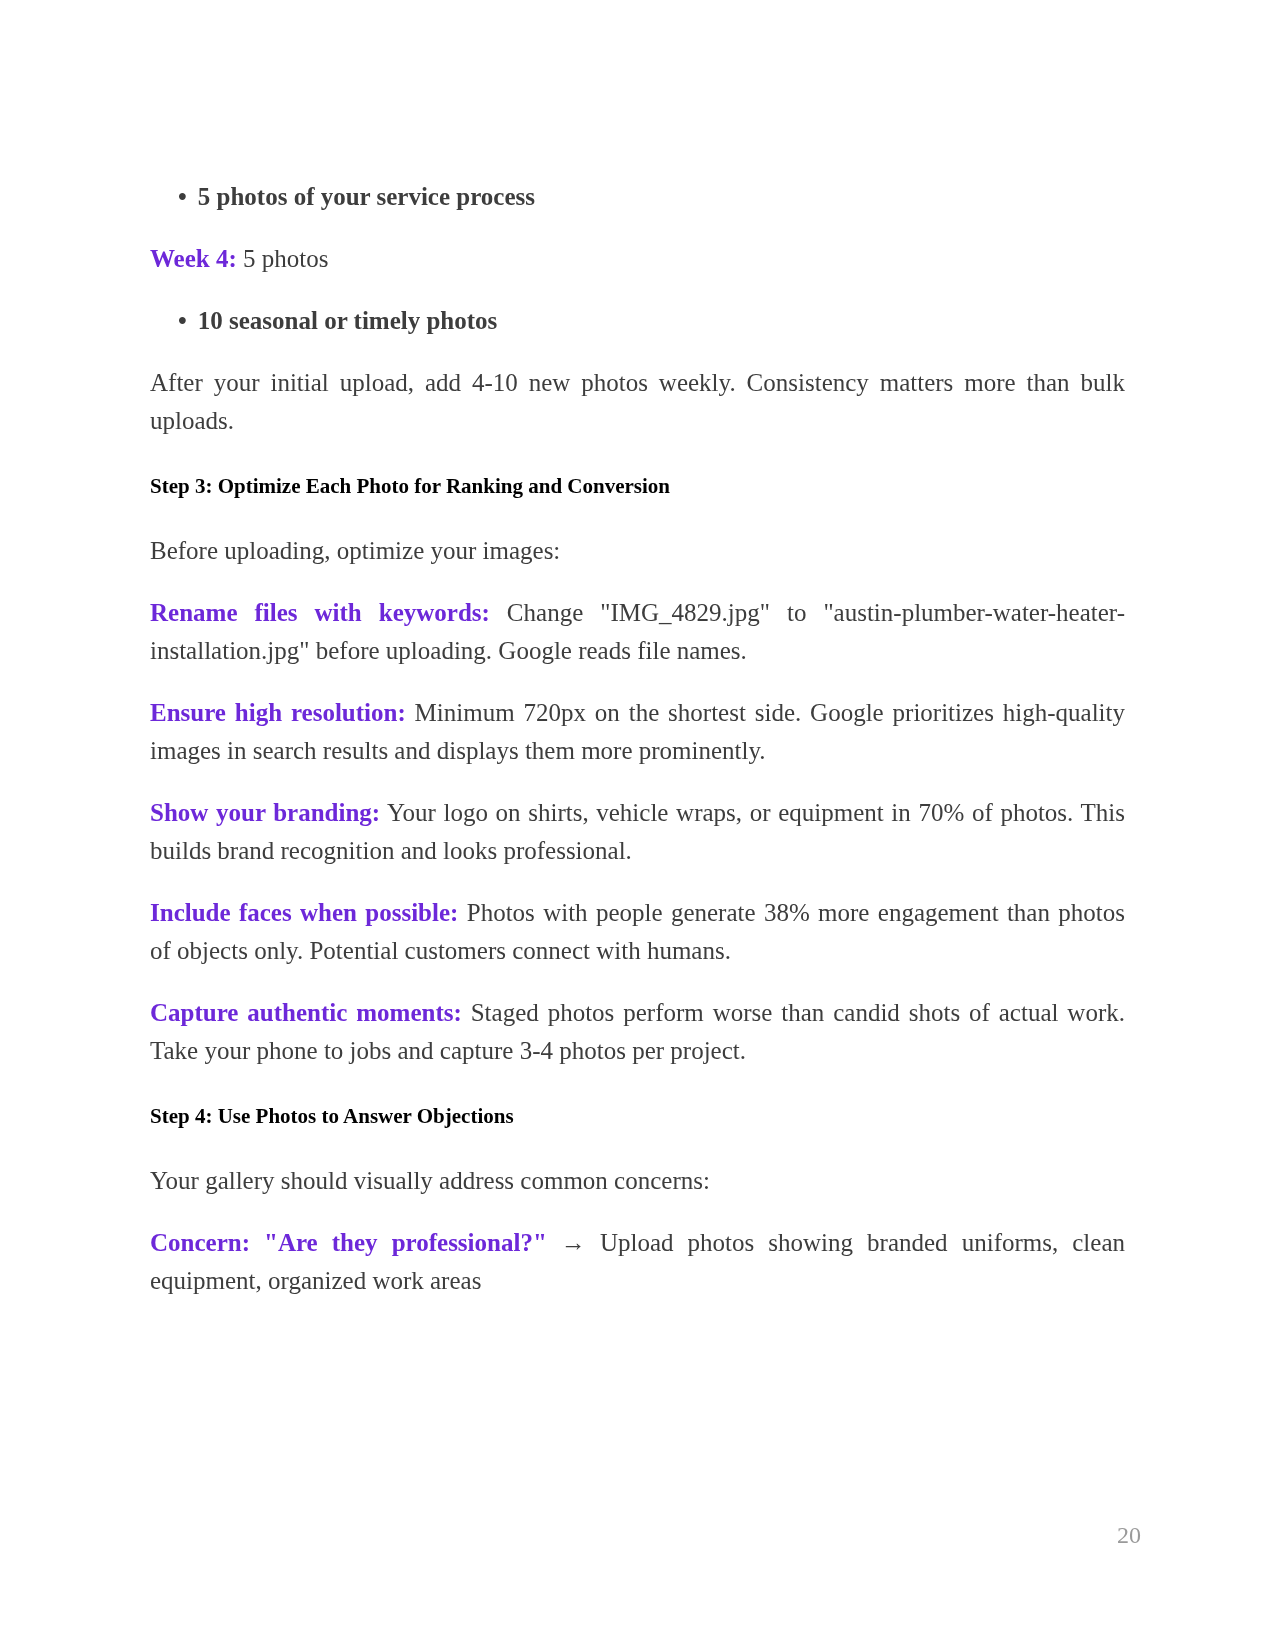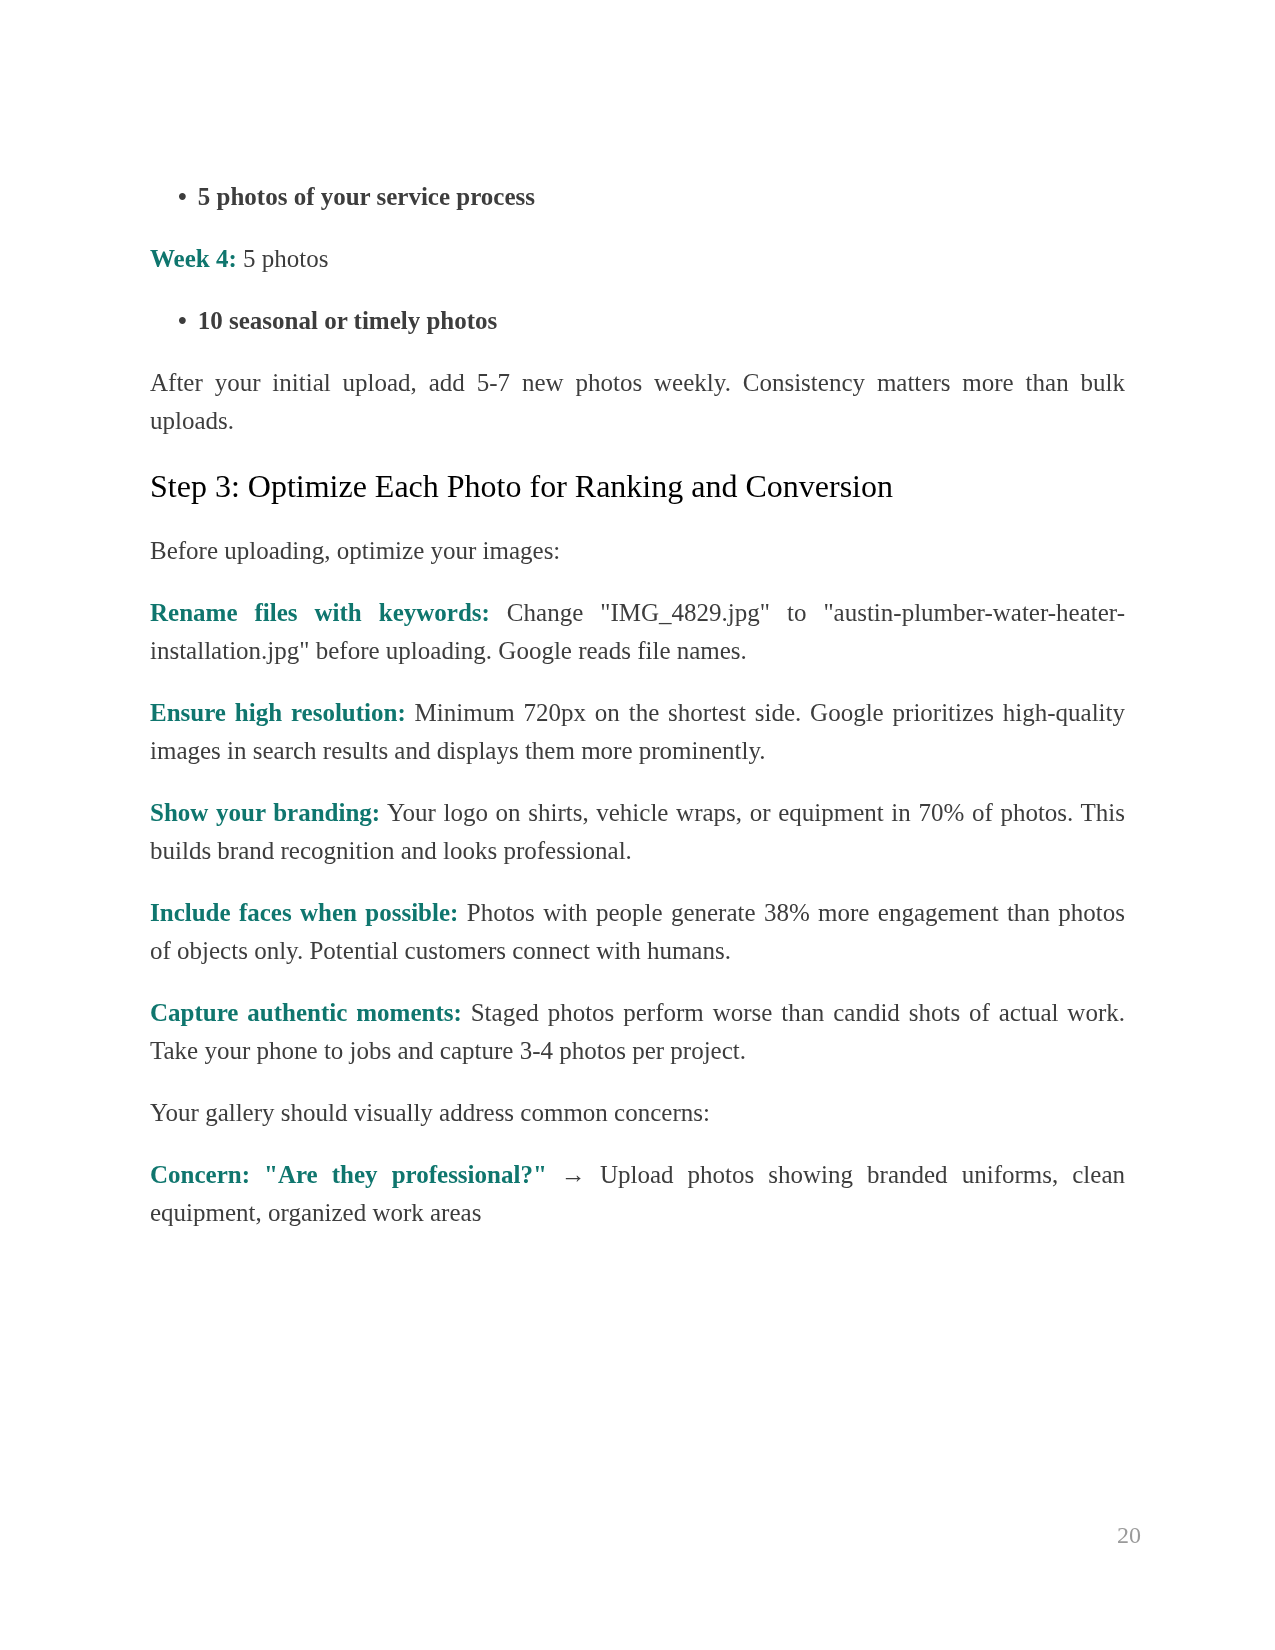--- a/index.html
+++ b/index.html
@@ -18,28 +18,28 @@
     font-family: "Liberation Serif", "DejaVu Serif", serif;
     font-size: 25px;
     line-height: 38px;
     color: #3d3d3d;
     overflow: hidden;
   }
   .content { width: 975px; }
   p { margin: 0 0 24px 0; }
   .para, .lead { text-align: justify; }
   .lead strong, .lead-inline strong {
-    color: #0f766e;
+    color: #6d28d9;
     font-weight: bold;
   }
   .heading {
     margin: 0 0 24px 0;
-    font-size: 32px;
+    font-size: 21px;
     line-height: 44px;
-    font-weight: normal;
+    font-weight: bold;
     color: #000000;
   }
   .bullet-row {
     margin: 0 0 24px 0;
     padding-left: 28px;
     font-weight: bold;
   }
   .bullet-marker {
     display: inline-block;
     margin-right: 11px;
@@ -59,36 +59,37 @@
 <div class="page">
   <main class="content">
 
     <p class="bullet-row"><span class="bullet-marker">•</span><span>5 photos of your service process</span></p>
 
     <p class="lead lead-inline"><strong>Week 4:</strong><span> 5 photos</span></p>
 
     <p class="bullet-row"><span class="bullet-marker">•</span><span>10 seasonal or timely photos</span></p>
 
 
-    <p class="para">After your initial upload, add 5-7 new photos weekly. Consistency matters more than bulk uploads.</p>
+    <p class="para">After your initial upload, add 4-10 new photos weekly. Consistency matters more than bulk uploads.</p>
 
     <h3 class="heading">Step 3: Optimize Each Photo for Ranking and Conversion</h3>
 
     <p class="para">Before uploading, optimize your images:</p>
 
     <p class="lead"><strong>Rename files with keywords:</strong><span> Change "IMG_4829.jpg" to "austin-plumber-water-heater-installation.jpg" before uploading. Google reads file names.</span></p>
 
     <p class="lead"><strong>Ensure high resolution:</strong><span> Minimum 720px on the shortest side. Google prioritizes high-quality images in search results and displays them more prominently.</span></p>
 
     <p class="lead"><strong>Show your branding:</strong><span> Your logo on shirts, vehicle wraps, or equipment in 70% of photos. This builds brand recognition and looks professional.</span></p>
 
     <p class="lead"><strong>Include faces when possible:</strong><span> Photos with people generate 38% more engagement than photos of objects only. Potential customers connect with humans.</span></p>
 
     <p class="lead"><strong>Capture authentic moments:</strong><span> Staged photos perform worse than candid shots of actual work. Take your phone to jobs and capture 3-4 photos per project.</span></p>
 
+    <h3 class="heading">Step 4: Use Photos to Answer Objections</h3>
 
     <p class="para">Your gallery should visually address common concerns:</p>
 
     <p class="lead"><strong>Concern: "Are they professional?"</strong><span> → Upload photos showing branded uniforms, clean equipment, organized work areas</span></p>
 
   </main>
 
   <div class="page-number">20</div>
 </div>
 

